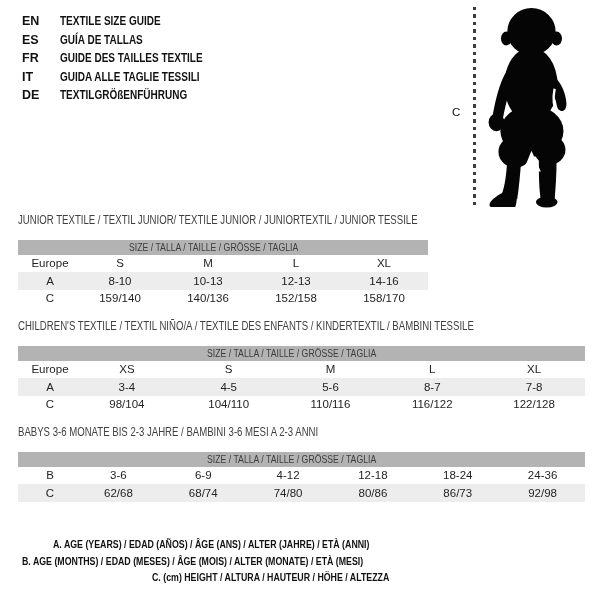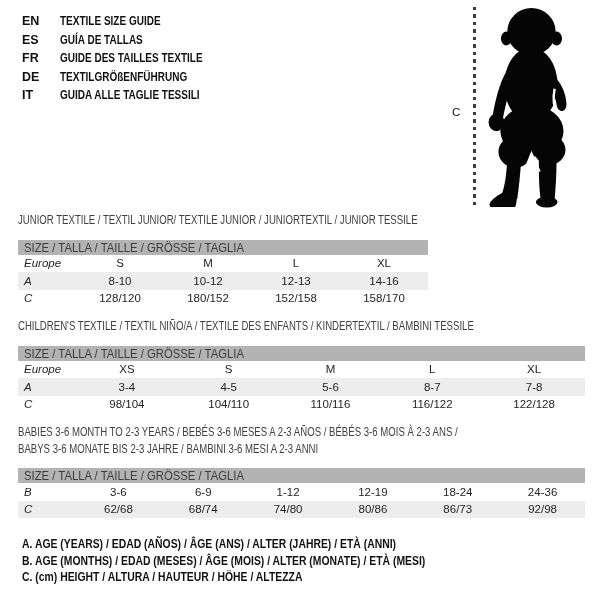--- a/index.html
+++ b/index.html
@@ -23,53 +23,53 @@
   .fig-label{position:absolute;left:452px;top:106px;font-size:11.5px;color:#111;}
   .baby-svg{position:absolute;left:478px;top:6px;width:102px;height:202px;}
 
   
   .table-sec{position:absolute;left:18px;}
   #sec0{top:212px;width:410px;}
   #sec1{top:318px;width:567px;}
   #sec2{top:424px;width:567px;}
   .tbl-title{font-weight:normal;font-size:12px;line-height:16.5px;color:#404040;}
   .size-bar{margin-top:11px;background:var(--bar-bg,#b3b3b3);color:#3d3d3d;
-    font-size:13px;line-height:15px;height:15px;padding-left:6px;overflow:hidden;}
+    font-size:10px;line-height:15px;height:15px;padding-left:6px;overflow:hidden;text-align:center;}
   .trow{display:grid;align-items:center;height:17.5px;font-size:11.5px;color:#242424;}
   .trow.alt{background:var(--alt-bg,#ededed);}
   .trow .cell{text-align:center;}
-  .trow .label{text-align:left;padding-left:6px;font-style:italic;}
+  .trow .label{text-align:center;padding-left:6px;}
 
   
   .footnotes{position:absolute;left:22px;top:536px;}
-  .footnote{font-weight:bold;font-size:13px;line-height:16.5px;color:#111;}
+  .footnote{font-weight:bold;font-size:11px;line-height:16.5px;color:#111;text-align:right;}
 </style>
 </head>
 <body style="--bar-bg: #b3b3b3; --alt-bg: #ededed;">
 
 <div class="langs">
     <div class="lang-row">
       <span class="lang-code">EN</span>
       <span class="lang-label cond">TEXTILE SIZE GUIDE</span>
     </div>
     <div class="lang-row">
       <span class="lang-code">ES</span>
       <span class="lang-label cond">GUÍA DE TALLAS</span>
     </div>
     <div class="lang-row">
       <span class="lang-code">FR</span>
       <span class="lang-label cond">GUIDE DES TAILLES TEXTILE</span>
     </div>
     <div class="lang-row">
+      <span class="lang-code">IT</span>
+      <span class="lang-label cond">GUIDA ALLE TAGLIE TESSILI</span>
+    </div>
+    <div class="lang-row">
       <span class="lang-code">DE</span>
       <span class="lang-label cond">TEXTILGRÖßENFÜHRUNG</span>
-    </div>
-    <div class="lang-row">
-      <span class="lang-code">IT</span>
-      <span class="lang-label cond">GUIDA ALLE TAGLIE TESSILI</span>
     </div>
   </div>
 
 <div class="dotted"></div>
 <div class="fig-label">C</div>
 <svg class="baby-svg" viewBox="0 0 100 205" aria-hidden="true">
   <g fill="#050505">
     <ellipse cx="27" cy="33" rx="5.5" ry="7"></ellipse>
     <ellipse cx="78" cy="33" rx="5.5" ry="7"></ellipse>
     <ellipse cx="52.5" cy="26" rx="24.5" ry="24"></ellipse>
@@ -95,28 +95,28 @@
     <div class="trow" style="grid-template-columns: 58px repeat(4, 1fr);">
       <div class="cell label">Europe</div>
       <div class="cell">S</div>
       <div class="cell">M</div>
       <div class="cell">L</div>
       <div class="cell">XL</div>
     </div>
     <div class="trow alt" style="grid-template-columns: 58px repeat(4, 1fr);">
       <div class="cell label">A</div>
       <div class="cell">8-10</div>
-      <div class="cell">10-12</div>
+      <div class="cell">10-13</div>
       <div class="cell">12-13</div>
       <div class="cell">14-16</div>
     </div>
     <div class="trow" style="grid-template-columns: 58px repeat(4, 1fr);">
       <div class="cell label">C</div>
-      <div class="cell">128/120</div>
-      <div class="cell">180/152</div>
+      <div class="cell">159/140</div>
+      <div class="cell">140/136</div>
       <div class="cell">152/158</div>
       <div class="cell">158/170</div>
     </div>
   </section>
 <section id="sec1" class="table-sec">
     <div class="tbl-title"><span class="cond">CHILDREN'S TEXTILE / TEXTIL NIÑO/A / TEXTILE DES ENFANTS / KINDERTEXTIL / BAMBINI TESSILE</span></div>
     <div class="size-bar"><span class="cond87">SIZE / TALLA / TAILLE / GRÖSSE / TAGLIA</span></div>
     <div class="trow" style="grid-template-columns: 58px repeat(5, 1fr);">
       <div class="cell label">Europe</div>
       <div class="cell">XS</div>
@@ -136,29 +136,28 @@
     <div class="trow" style="grid-template-columns: 58px repeat(5, 1fr);">
       <div class="cell label">C</div>
       <div class="cell">98/104</div>
       <div class="cell">104/110</div>
       <div class="cell">110/116</div>
       <div class="cell">116/122</div>
       <div class="cell">122/128</div>
     </div>
   </section>
 <section id="sec2" class="table-sec">
-    <div class="tbl-title"><span class="cond">BABIES 3-6 MONTH TO 2-3 YEARS / BEBÉS 3-6 MESES A 2-3 AÑOS / BÉBÉS 3-6 MOIS À 2-3 ANS /</span></div>
     <div class="tbl-title"><span class="cond">BABYS 3-6 MONATE BIS 2-3 JAHRE / BAMBINI 3-6 MESI A 2-3 ANNI</span></div>
     <div class="size-bar"><span class="cond87">SIZE / TALLA / TAILLE / GRÖSSE / TAGLIA</span></div>
     <div class="trow" style="grid-template-columns: 58px repeat(6, 1fr);">
       <div class="cell label">B</div>
       <div class="cell">3-6</div>
       <div class="cell">6-9</div>
-      <div class="cell">1-12</div>
-      <div class="cell">12-19</div>
+      <div class="cell">4-12</div>
+      <div class="cell">12-18</div>
       <div class="cell">18-24</div>
       <div class="cell">24-36</div>
     </div>
     <div class="trow alt" style="grid-template-columns: 58px repeat(6, 1fr);">
       <div class="cell label">C</div>
       <div class="cell">62/68</div>
       <div class="cell">68/74</div>
       <div class="cell">74/80</div>
       <div class="cell">80/86</div>
       <div class="cell">86/73</div>

